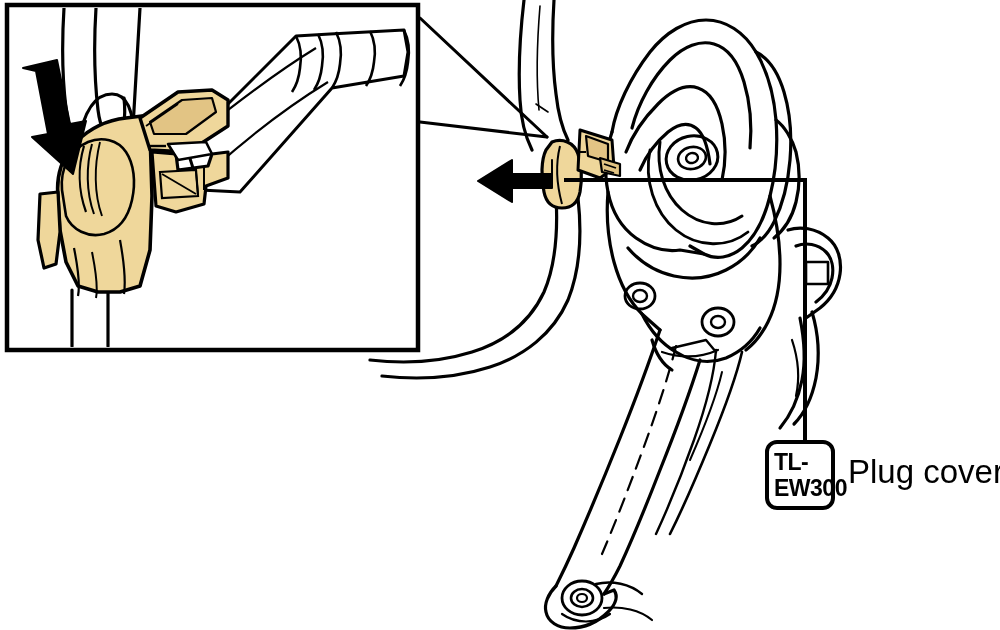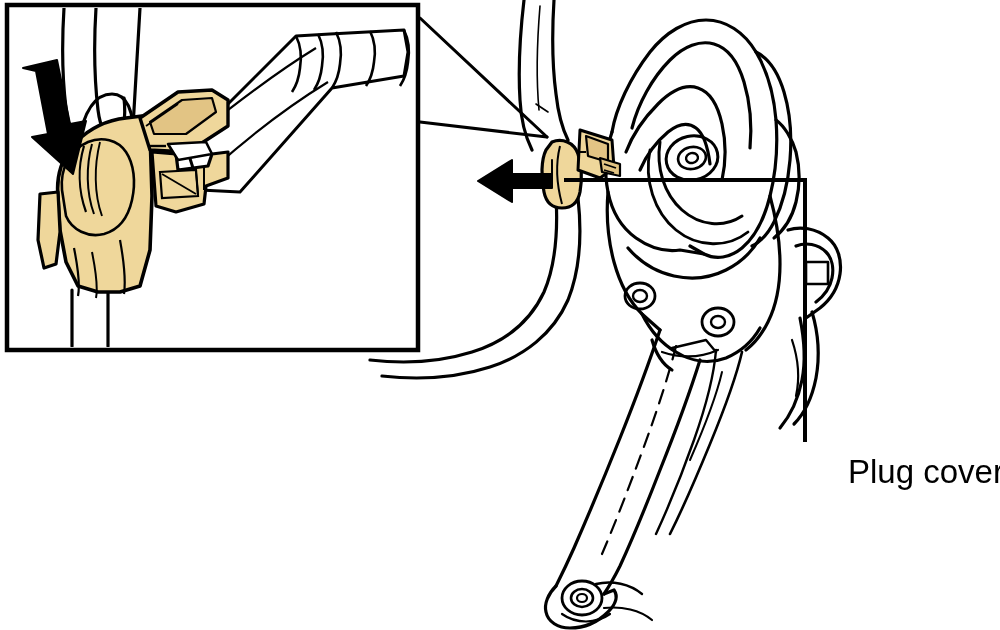--- a/index.html
+++ b/index.html
@@ -284,16 +284,20 @@
       <path d="M40 194 L58 192 L60 232 L56 264 L44 268 L38 240 Z" fill="#EFD79B" stroke="#000000" stroke-width="3.2" stroke-linejoin="round"></path>
 
       <g>
         <path d="M23 68 L57 60 L70 124 L86 121 L73 174 L32 137 L48 134 L36 71 Z" fill="#000000" stroke="#000000" stroke-width="2" stroke-linejoin="round"></path>
       </g>
 
     </g>
 
   </svg>
 
+  <div class="label-box">
+    <span class="line">TL-</span>
+    <span class="line">EW300</span>
+  </div>
 
   <div class="caption">Plug cover</div>
 
 </div>
 
 </body></html>

